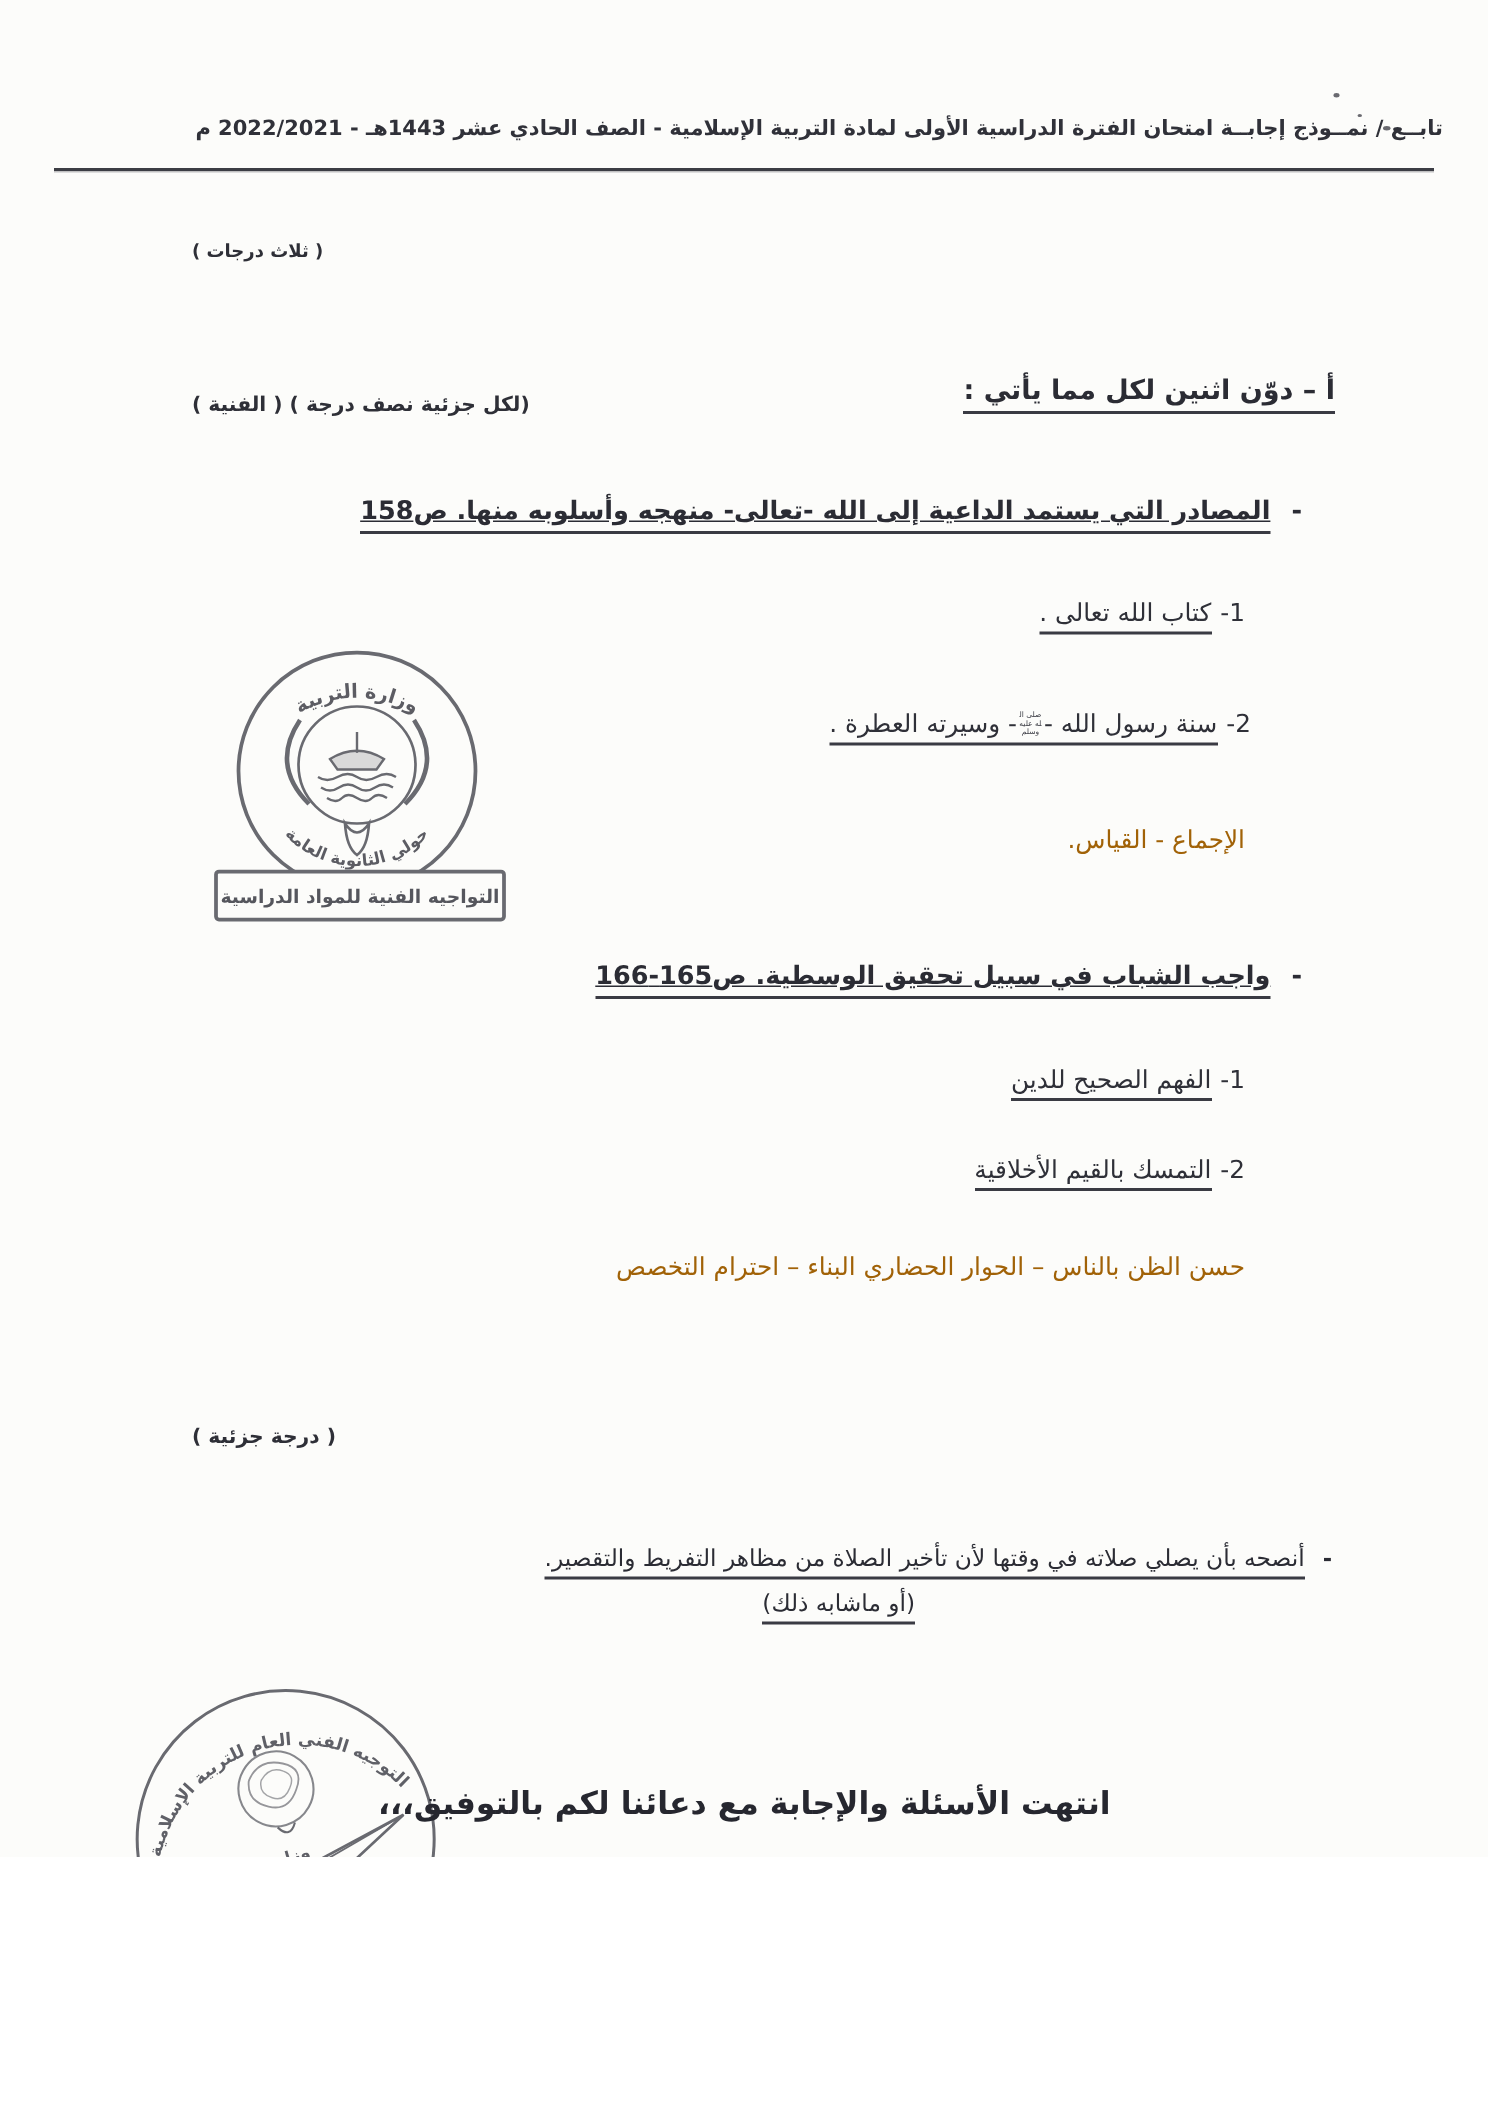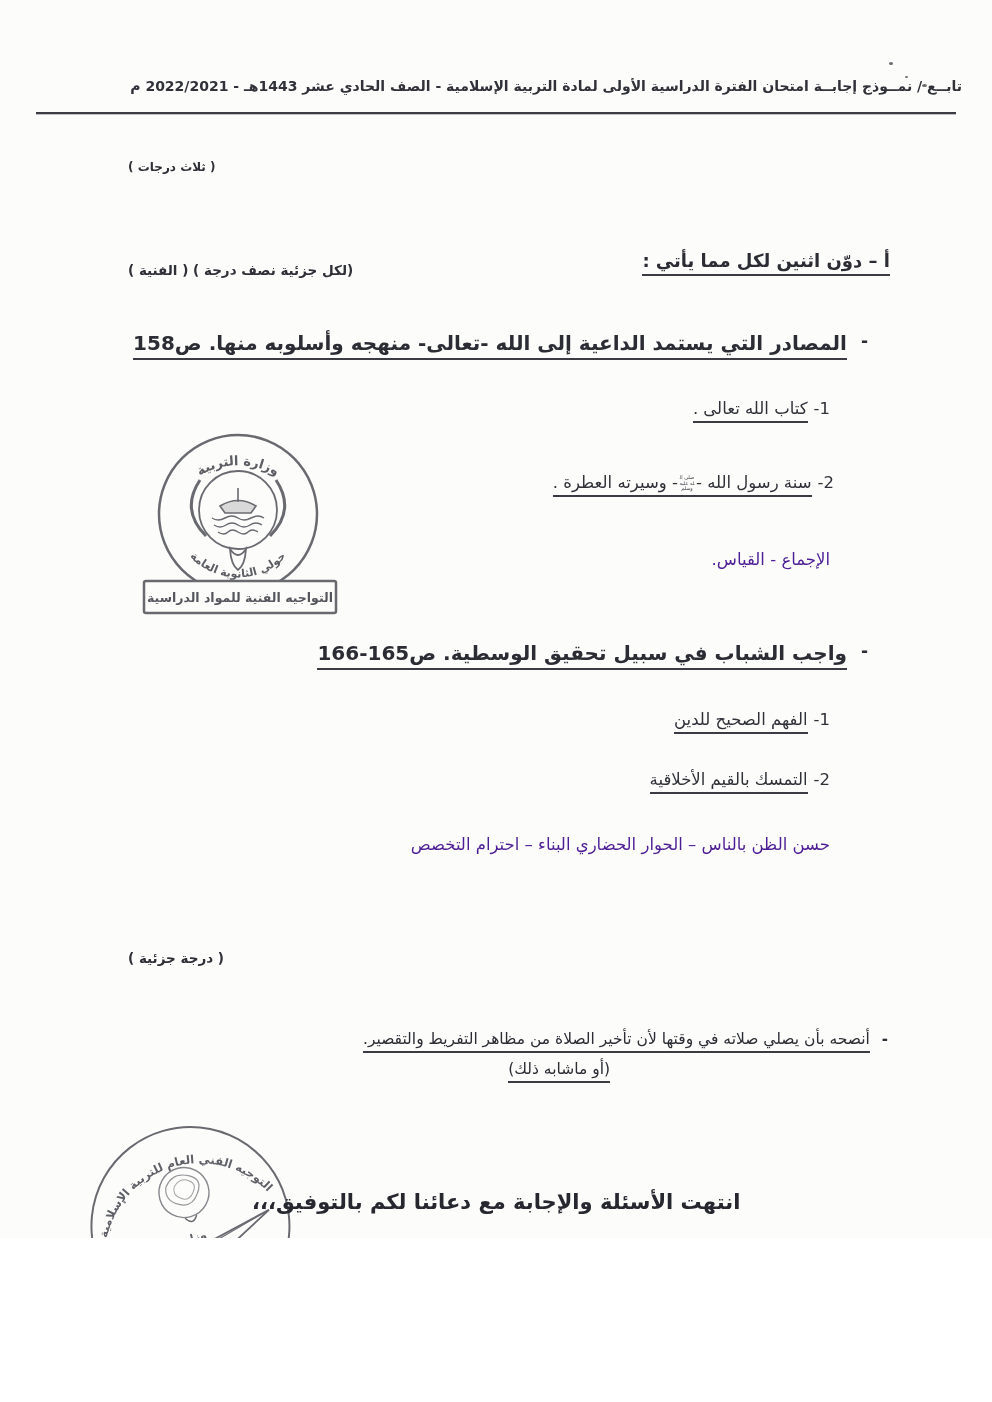--- a/index.html
+++ b/index.html
@@ -28,23 +28,23 @@
     color:#303139;white-space:nowrap;
   }
   .rule{
     border-top:2px solid #3c3d44;
     box-shadow:0 1px 0 rgba(120,120,125,.45);
   }
   .title-txt{font-size:20px;}
   .marks{font-size:12px;white-space:nowrap;color:#2e2f37;}
   .marks-small{font-size:13.5px;}
   .prompt{font-size:18px;}
-  .item-head{font-size:20px;}
+  .item-head{font-size:17px;text-decoration:underline;}
   .answer{font-size:16.5px;color:#2f3038;}
-  .extra{font-size:16.5px;color:#4c1d95;}
+  .extra{font-size:16.5px;color:#a16207;}
   .dash{font-weight:bold;font-size:17px;line-height:1.2;}
   .pbuh{
     display:inline-block;width:16px;font-size:5px;line-height:1.15;
     text-align:center;vertical-align:middle;color:#3a3b43;
     word-break:break-all;white-space:normal;margin:0 1px;
   }
   .note-line{font-size:15.5px;}
   .closing{font-size:21px;color:#26272f;white-space:nowrap;}
   .pagenum{left:0;right:0;text-align:center;font-size:13px;color:#3a3b43;}
   .speck{position:absolute;background:#6a6a70;border-radius:50%;}

